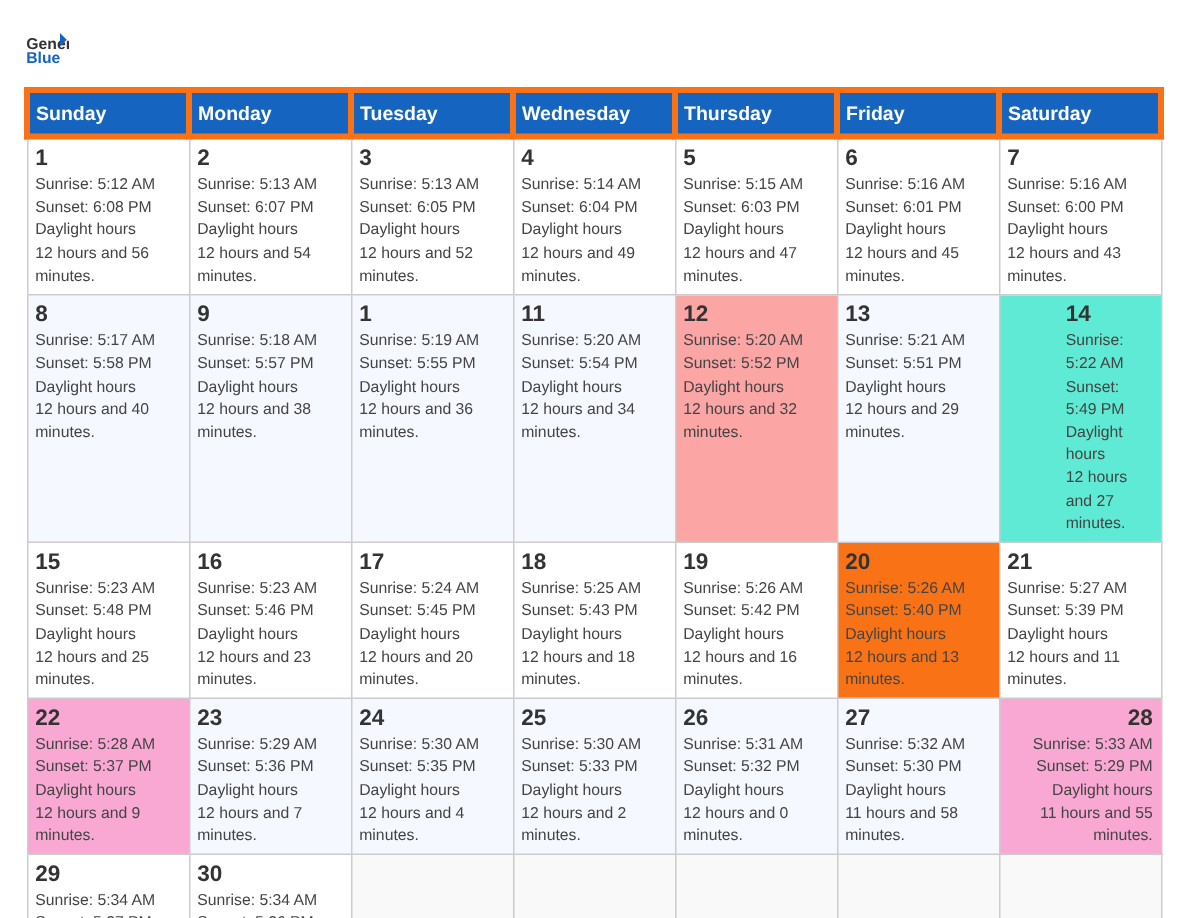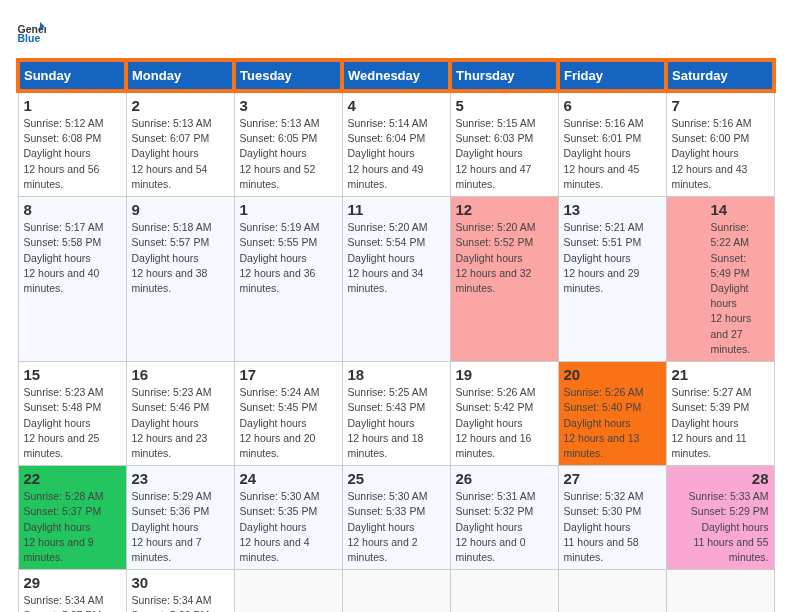--- a/index.html
+++ b/index.html
@@ -157,21 +157,21 @@
           <div class="day-info">Sunrise: 5:20 AM<br>Sunset: 5:54 PM<br>Daylight hours<br>12 hours and 34 minutes.</div>
         </td>
         <td style="background: #fca5a5;">
           <span class="day-num">12</span>
           <div class="day-info">Sunrise: 5:20 AM<br>Sunset: 5:52 PM<br>Daylight hours<br>12 hours and 32 minutes.</div>
         </td>
         <td style="background: rgb(245, 248, 255);">
           <span class="day-num">13</span>
           <div class="day-info">Sunrise: 5:21 AM<br>Sunset: 5:51 PM<br>Daylight hours<br>12 hours and 29 minutes.</div>
         </td>
-        <td style="background: #fca5a5; padding-left: 44px;">
+        <td style="background: #5eead4; padding-left: 44px;">
           <span class="day-num">14</span>
           <div class="day-info">Sunrise: 5:22 AM<br>Sunset: 5:49 PM<br>Daylight hours<br>12 hours and 27 minutes.</div>
         </td>
       </tr>
       <tr>
         <td style="background: rgb(255, 255, 255);">
           <span class="day-num">15</span>
           <div class="day-info">Sunrise: 5:23 AM<br>Sunset: 5:48 PM<br>Daylight hours<br>12 hours and 25 minutes.</div>
         </td>
         <td style="background: rgb(255, 255, 255);">
@@ -193,21 +193,21 @@
         <td style="background: #f97316;">
           <span class="day-num">20</span>
           <div class="day-info">Sunrise: 5:26 AM<br>Sunset: 5:40 PM<br>Daylight hours<br>12 hours and 13 minutes.</div>
         </td>
         <td style="background: rgb(255, 255, 255); margin-left: 20px;">
           <span class="day-num">21</span>
           <div class="day-info">Sunrise: 5:27 AM<br>Sunset: 5:39 PM<br>Daylight hours<br>12 hours and 11 minutes.</div>
         </td>
       </tr>
       <tr>
-        <td style="background: #22c55e;">
+        <td style="background: #f9a8d4;">
           <span class="day-num">22</span>
           <div class="day-info">Sunrise: 5:28 AM<br>Sunset: 5:37 PM<br>Daylight hours<br>12 hours and 9 minutes.</div>
         </td>
         <td style="background: rgb(245, 248, 255);">
           <span class="day-num">23</span>
           <div class="day-info">Sunrise: 5:29 AM<br>Sunset: 5:36 PM<br>Daylight hours<br>12 hours and 7 minutes.</div>
         </td>
         <td style="background: rgb(245, 248, 255);">
           <span class="day-num">24</span>
           <div class="day-info">Sunrise: 5:30 AM<br>Sunset: 5:35 PM<br>Daylight hours<br>12 hours and 4 minutes.</div>

